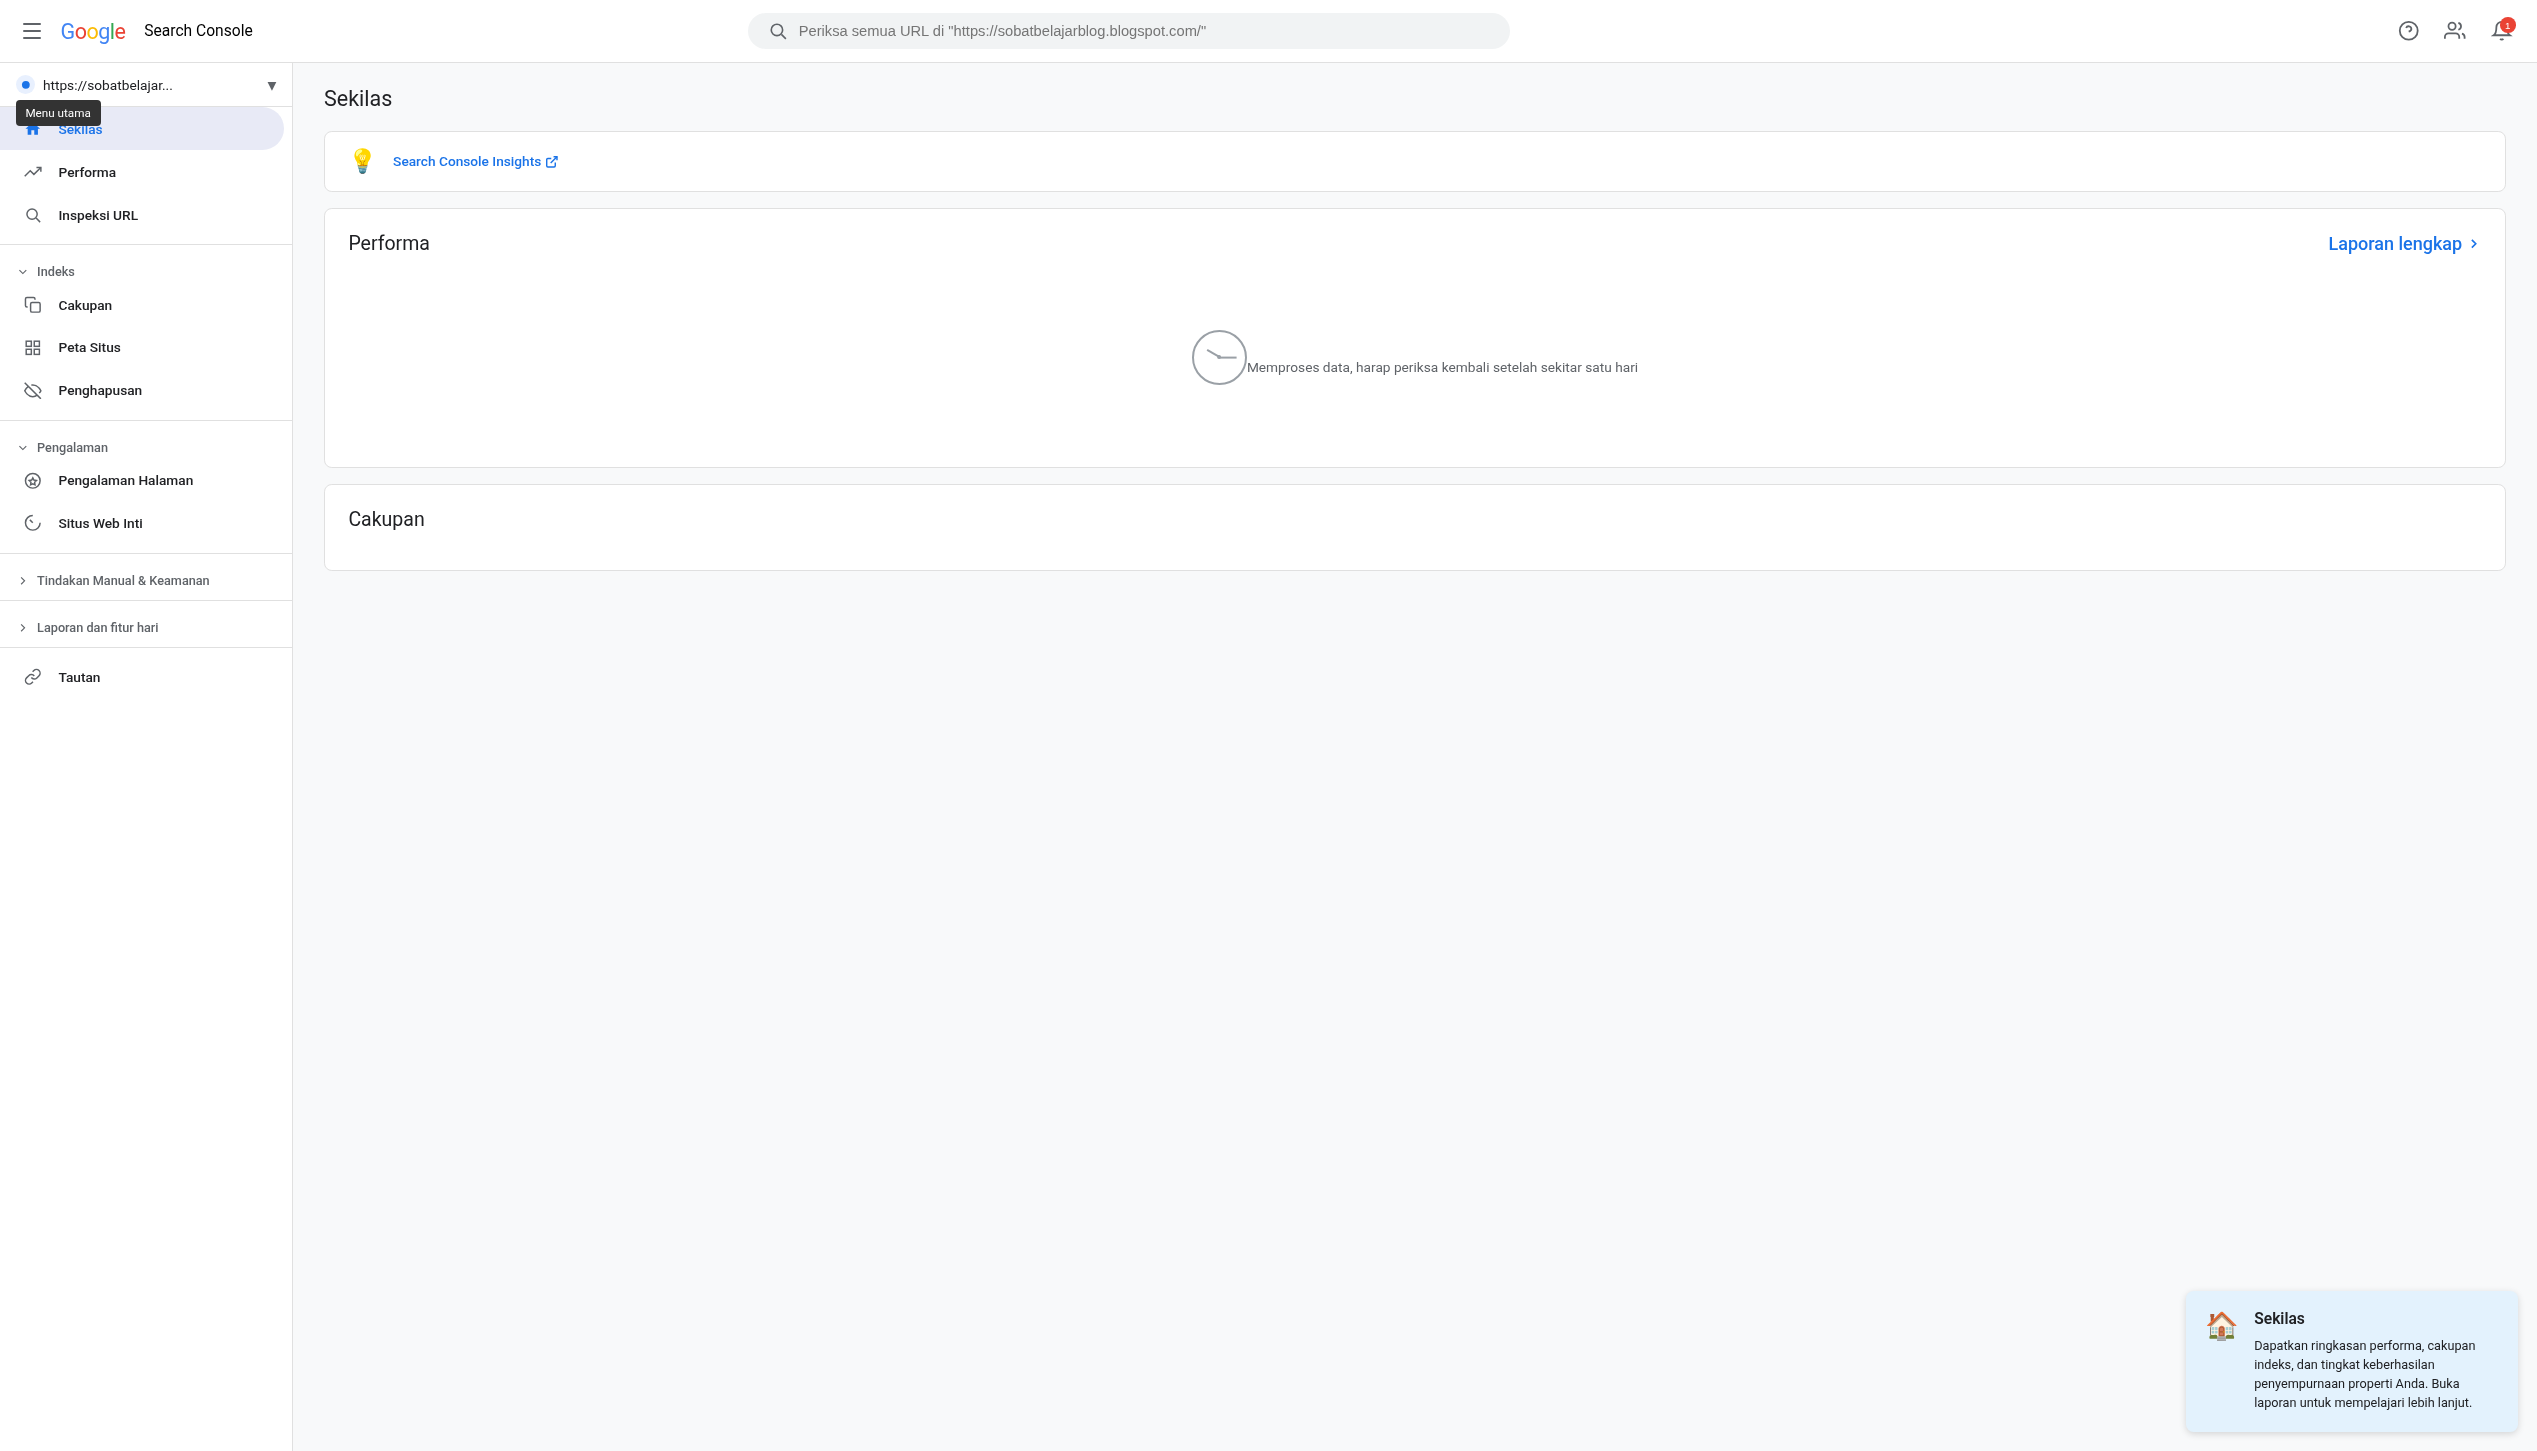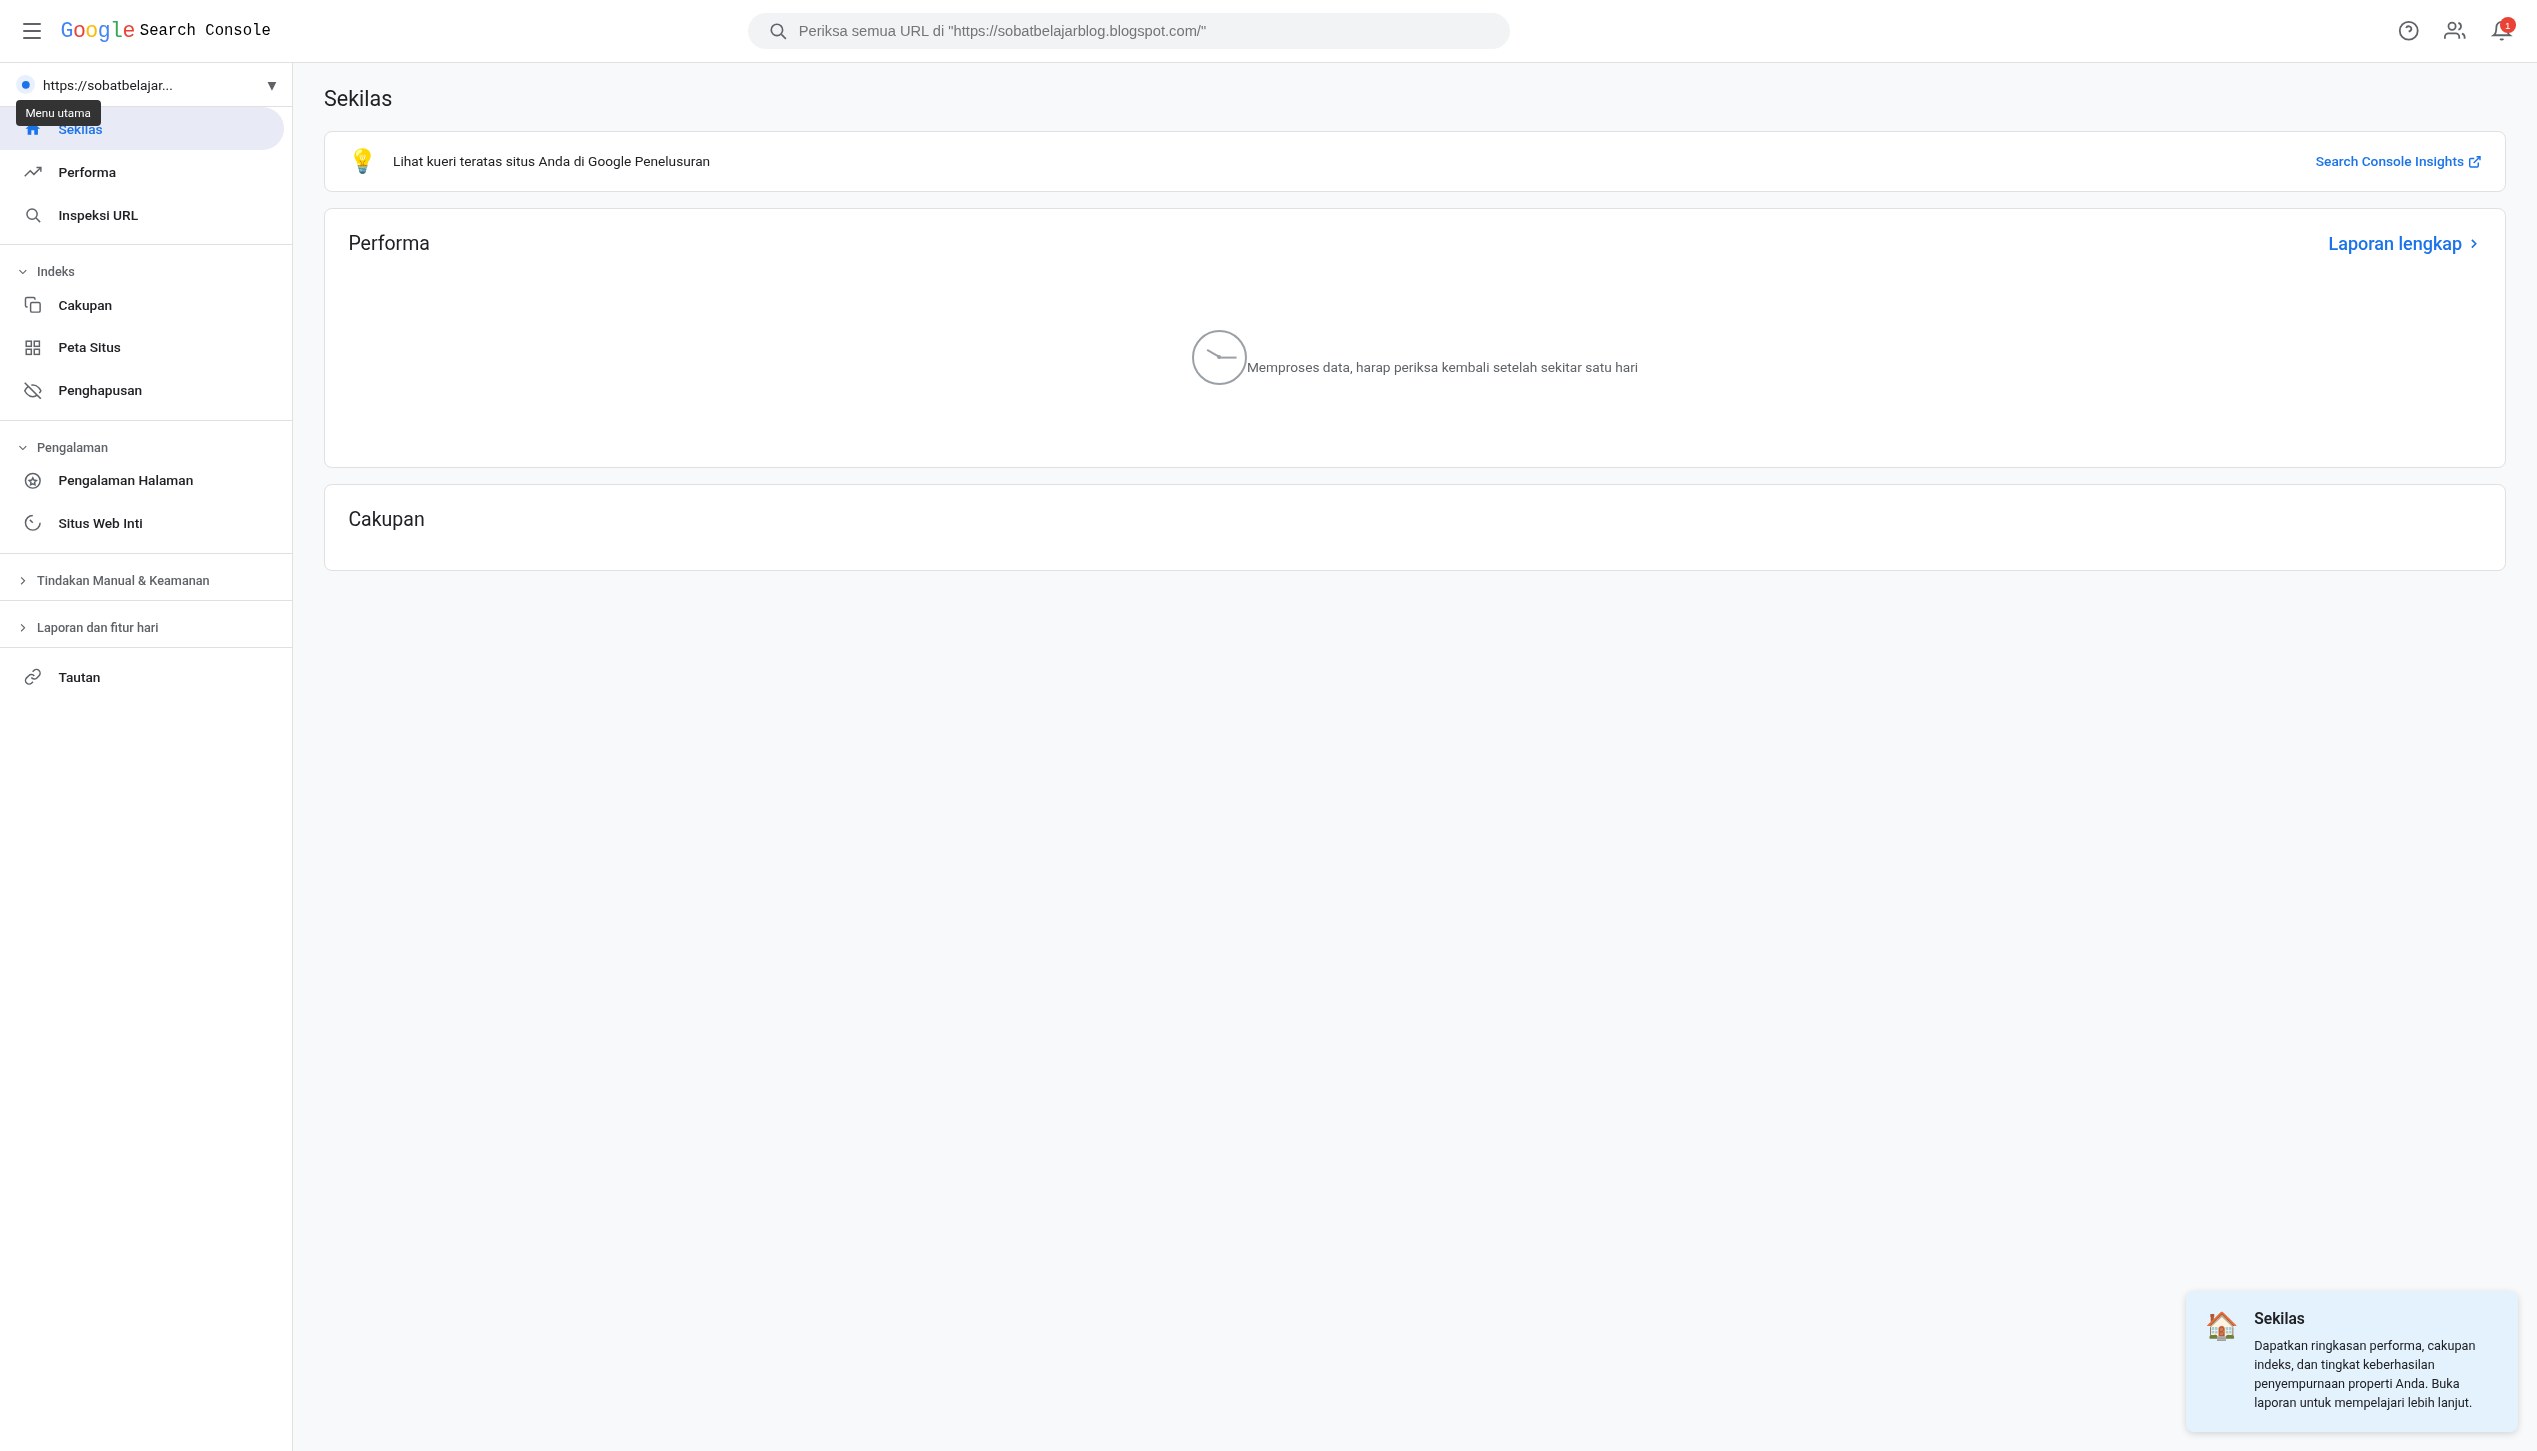--- a/index.html
+++ b/index.html
@@ -8,21 +8,21 @@
     
     .header {
       display: flex; align-items: center; padding: 0 15.6px; height: 63px;
       background: #fff; border-bottom: 1px solid #e0e0e0; position: relative; z-index: 10;
       flex-shrink: 0;
     }
     .header-left { display: flex; align-items: center; gap: 11.7px; width: 293px; flex-shrink: 0; }
     .menu-btn { background: none; border: none; cursor: pointer; padding: 7.8px; border-radius: 50%; display: flex; align-items: center; justify-content: center; position: relative; }
     .hamburger-icon { display: flex; flex-direction: column; gap: 4.9px; }
     .hamburger-icon span { display: block; width: 17.6px; height: 2px; background: #5f6368; border-radius: 1px; }
-    .logo { display: flex; align-items: center; gap: 1px; font-family: Liberation Mono, monospace; }
+    .logo { display: flex; align-items: center; gap: 15px; }
     .logo-google { font-size: 21.5px; font-weight: 400; letter-spacing: -0.5px; }
     .logo-google .g-blue { color: #4285F4; }
     .logo-google .g-red { color: #EA4335; }
     .logo-google .g-yellow { color: #FBBC05; }
     .logo-google .g-green { color: #34A853; }
     .logo-text { font-size: 15.6px; color: #000000; font-weight: 400; margin-left: 3.9px; }
     .menu-tooltip {
       position: absolute; top: 68px; left: 0; background: #333; color: #fff;
       padding: 5.9px 9.8px; border-radius: 3.9px; font-size: 11.7px; white-space: nowrap; z-index: 100; margin-top: 17px;
     }
@@ -333,21 +333,20 @@
       </span>
       <span>Tautan</span>
     </div>
   </div>
 
   <div class="main">
     <h1 class="page-title">Sekilas</h1>
 
     <div class="insight-card">
       <span class="insight-icon">💡</span>
-      <span class="insight-text">Lihat kueri teratas situs Anda di Google Penelusuran</span>
       <a class="insight-link" href="#">
         <span>Search Console Insights</span>
         <svg width="13.7" height="13.7" viewBox="0 0 24 24" fill="none" stroke="#1a73e8" stroke-width="2.5">
             <path d="M18 13v6a2 2 0 0 1-2 2H5a2 2 0 0 1-2-2V8a2 2 0 0 1 2-2h6"></path>
             <polyline points="15 3 21 3 21 9"></polyline>
             <line x1="10" y1="14" x2="21" y2="3"></line>
           </svg>
       </a>
     </div>
 

